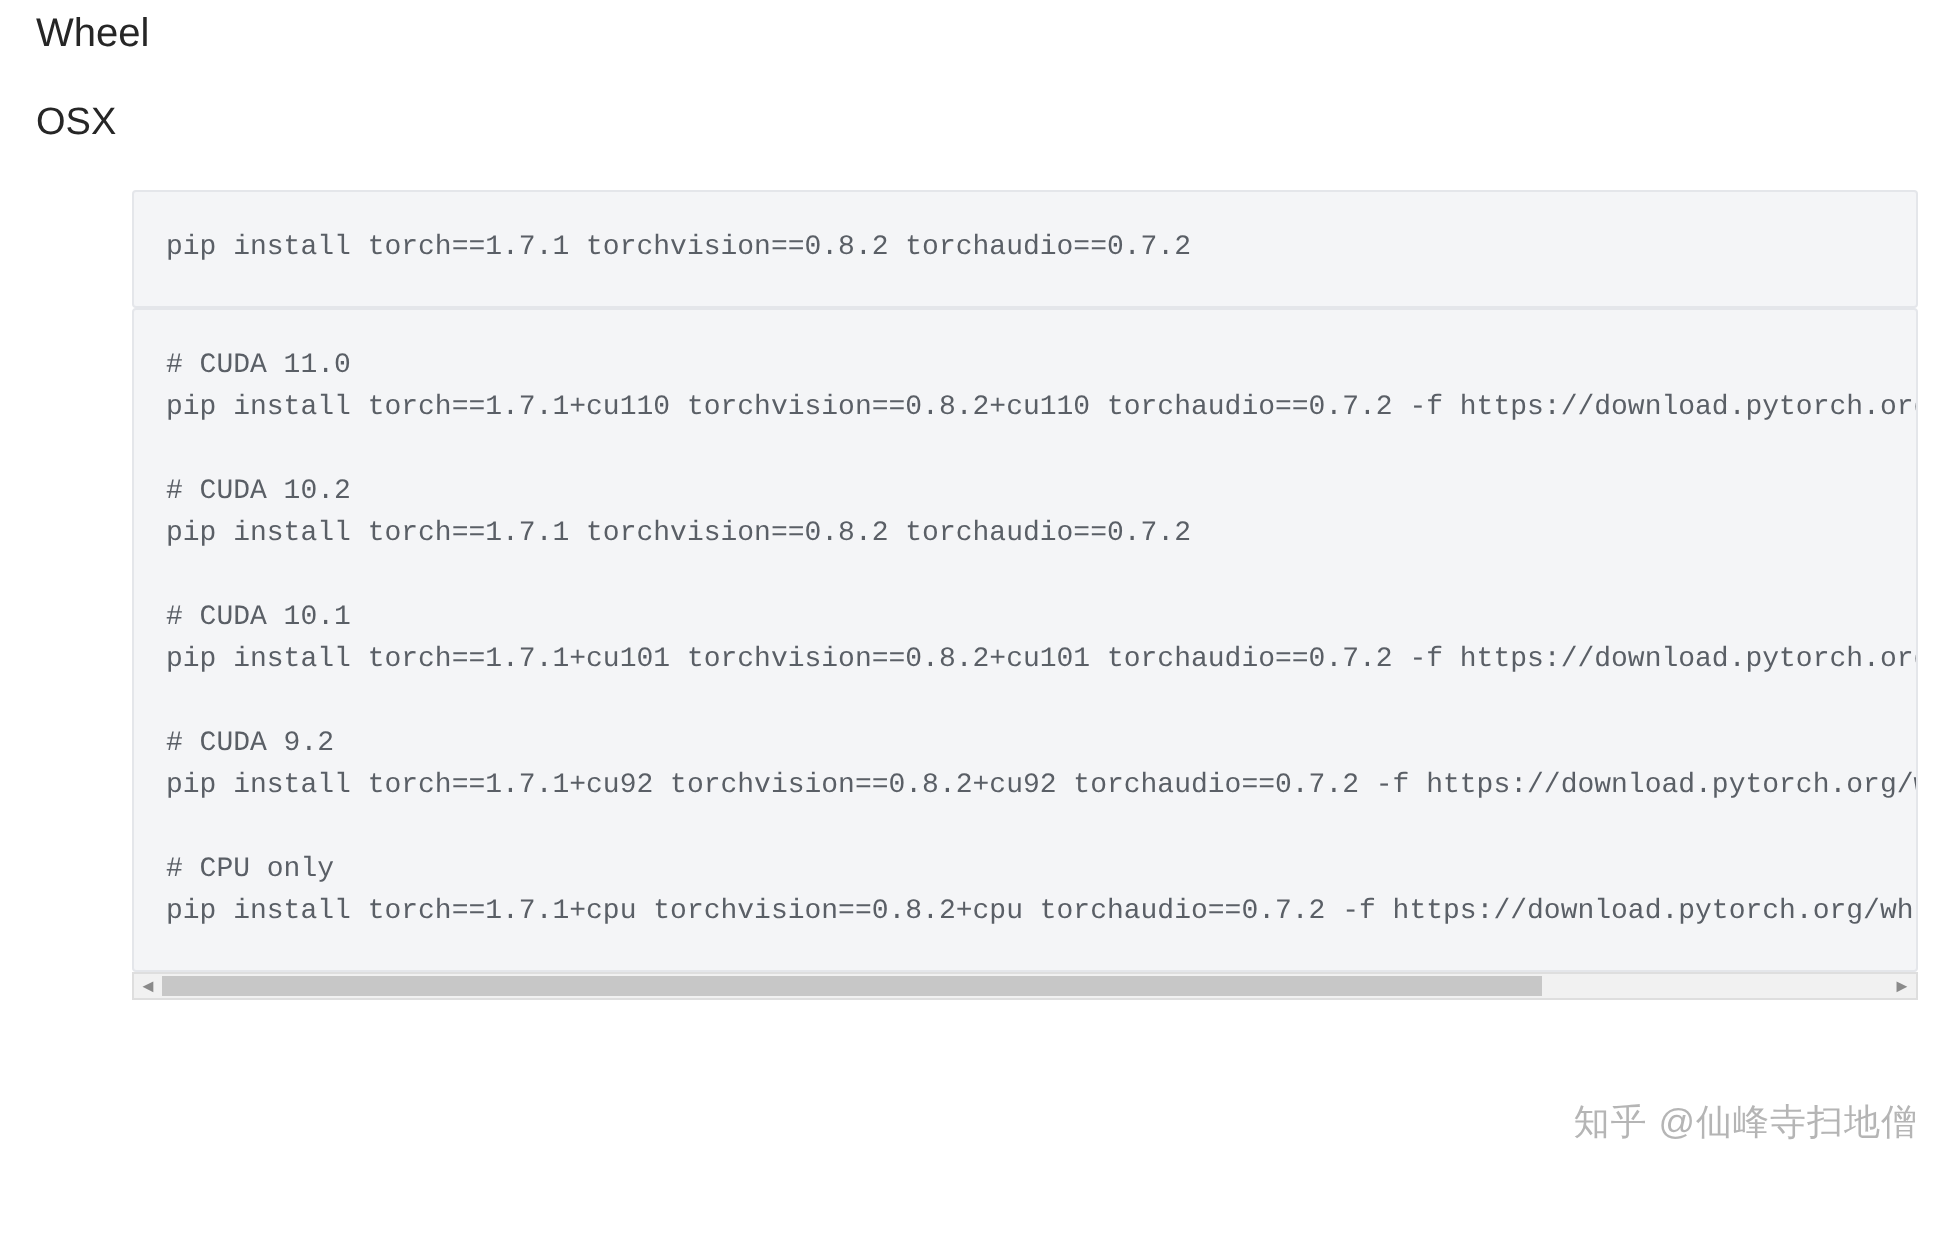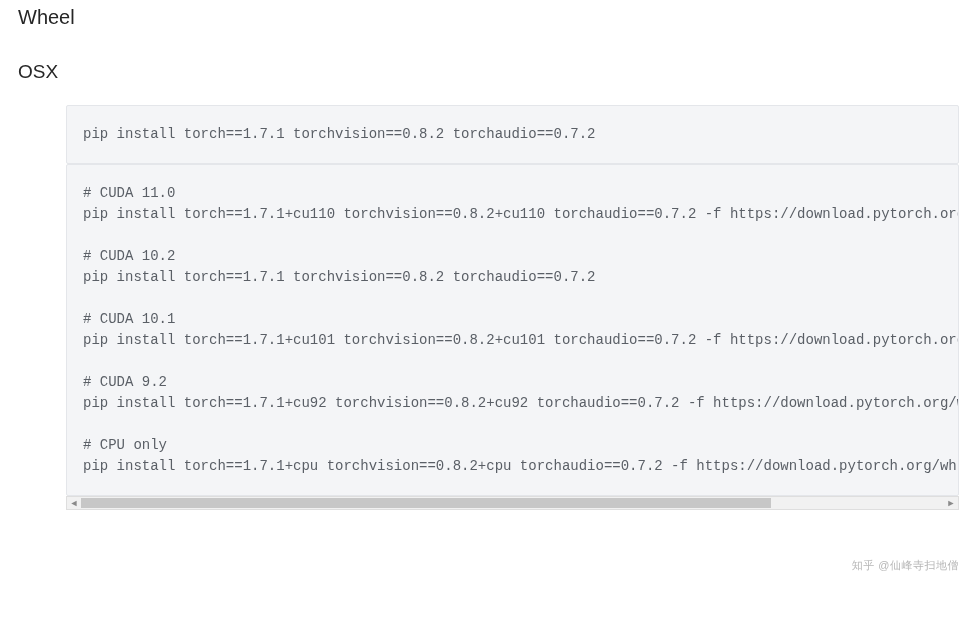--- a/index.html
+++ b/index.html
@@ -13,21 +13,21 @@
     position: relative;
   }
   .page {
     padding: 0 18px 0 18px;
   }
   h3.section {
     font-weight: 400;
     font-size: 20px;
     color: #262626;
     margin-top: 6px;
-    margin-bottom: 32px;
+    margin-bottom: 22px;
   }
   h3.subsection {
     font-weight: 400;
     font-size: 19px;
     color: #262626;
     margin-bottom: 22px;
   }
   pre.codeblock {
     background: #f4f5f7;
     border: 1px solid #e4e6ea;
@@ -75,21 +75,21 @@
     bottom: 1px;
     left: 0;
     width: 80%;
     background: #c7c7c7;
     border-radius: 0;
   }
   .watermark {
     position: absolute;
     right: 18px;
     bottom: 44px;
-    font-size: 11px;
+    font-size: 18px;
     color: rgba(120,120,120,0.55);
     font-family: -apple-system, "PingFang SC", "Microsoft YaHei", sans-serif;
     pointer-events: none;
     letter-spacing: 0.5px;
   }
 </style>
 </head>
 <body>
 
 <div class="page">

